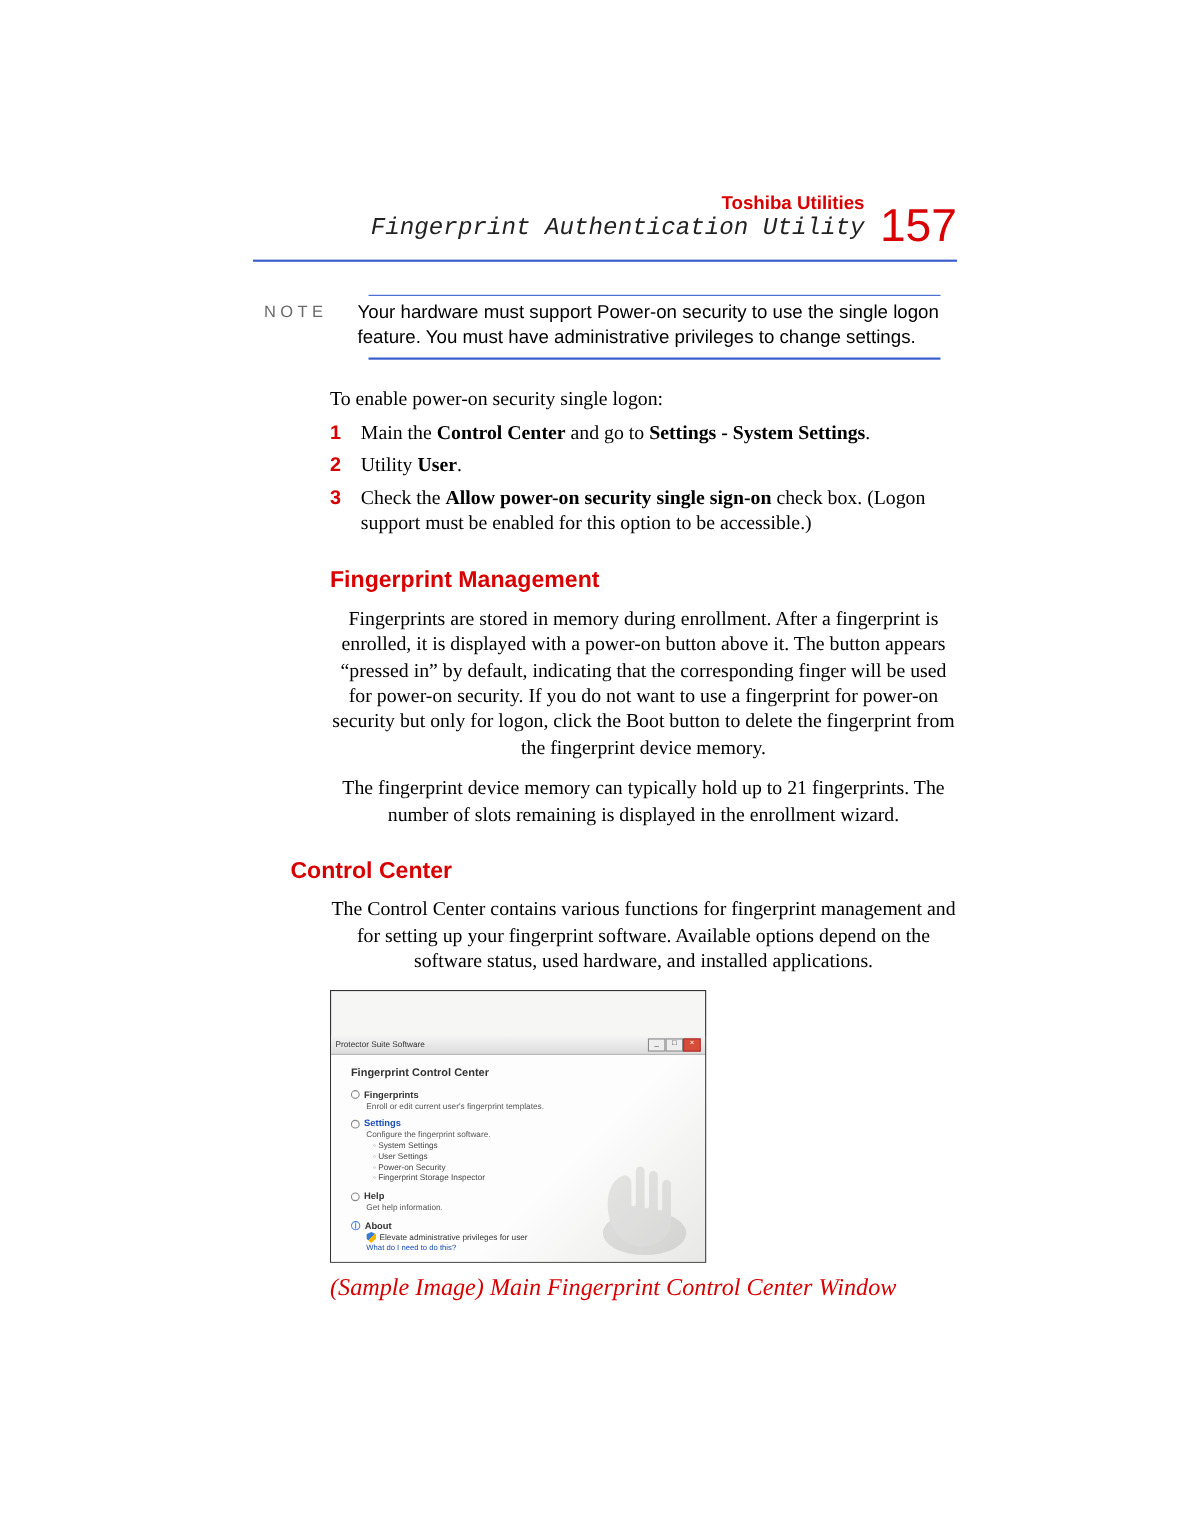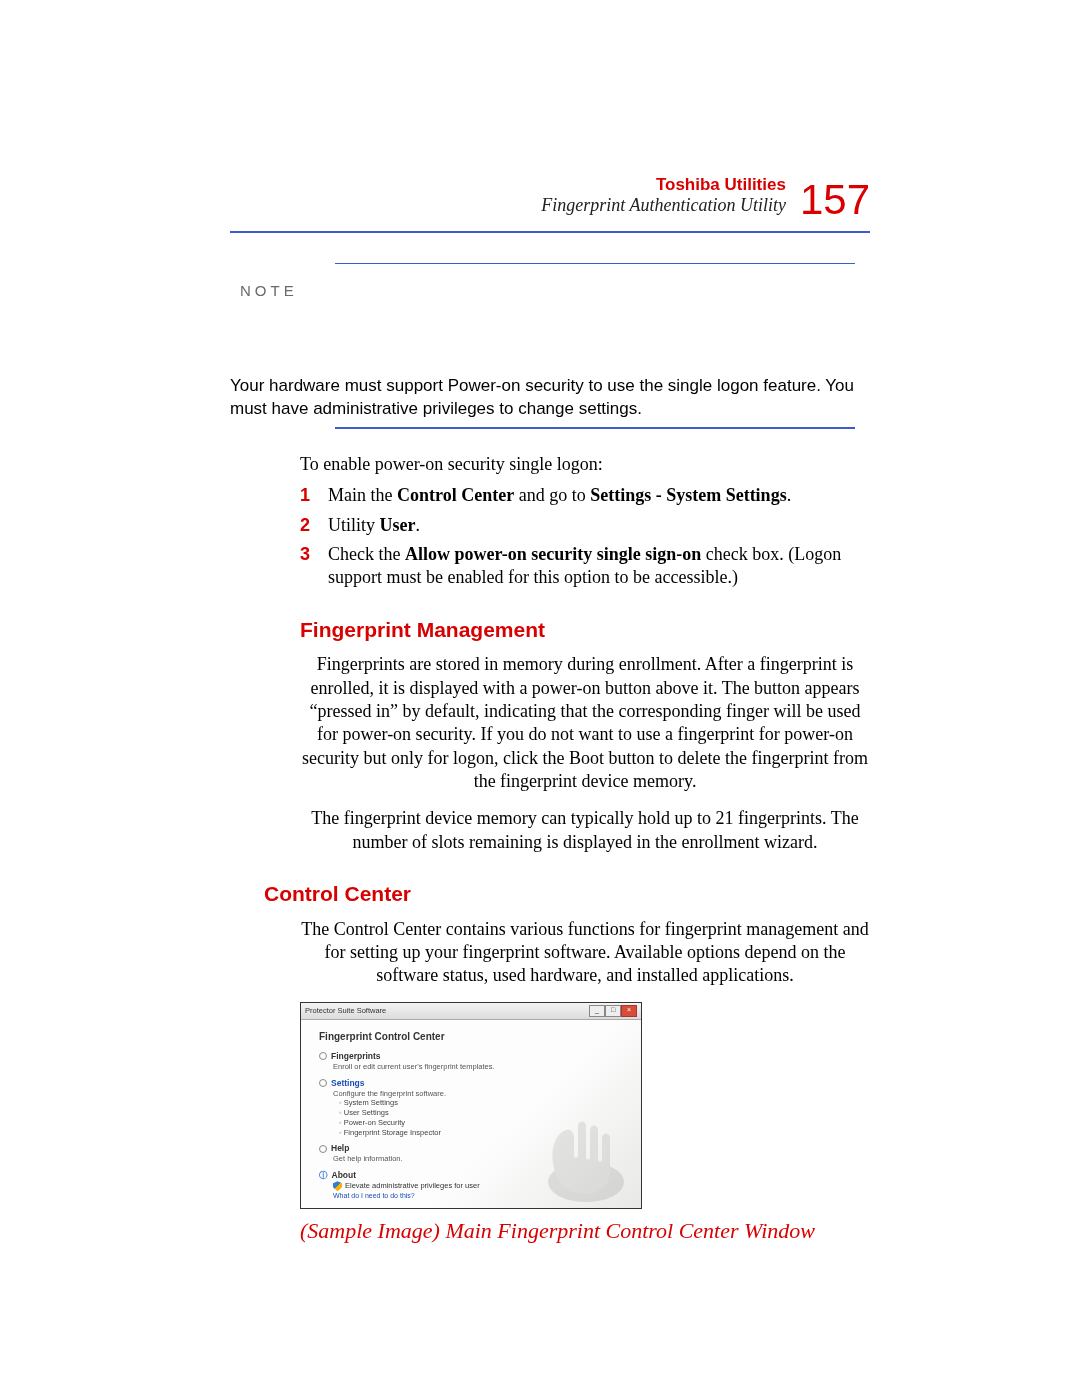--- a/index.html
+++ b/index.html
@@ -30,22 +30,22 @@
     padding-bottom: 4px;
   }
   .chapter-name {
     color: #d80000;
     font-family: Arial, Helvetica, sans-serif;
     font-weight: bold;
     font-size: 17px;
   }
   .section-name {
     font-style: italic;
-    font-family: Liberation Serif, serif;
-    font-size: 18px;
+    font-family: Liberation Mono, monospace;
+    font-size: 22px;
     color: #222;
   }
   .page-number {
     font-family: Arial, Helvetica, sans-serif;
     color: #d80000;
     font-size: 42px;
     font-weight: 400;
     line-height: 1;
   }
   .blue-rule {
@@ -133,20 +133,21 @@
     position: relative;
   }
   .sc-titlebar {
     display: flex;
     justify-content: space-between;
     align-items: center;
     background: linear-gradient(#f4f4f4,#dcdcdc);
     border-bottom: 1px solid #aaa;
     padding: 2px 4px;
     font-size: 7.5px;
+    margin-top: 41px;
   }
   .sc-titlebar .win-btns {
     display: flex;
     gap: 0;
   }
   .win-btn {
     width: 14px;
     height: 10px;
     border: 1px solid #888;
     font-size: 7px;
@@ -240,21 +241,21 @@
     <div class="header-text">
       <div class="chapter-name">Toshiba Utilities</div>
       <div class="section-name">Fingerprint Authentication Utility</div>
     </div>
     <div class="page-number">157</div>
   </div>
 
   <div class="blue-rule"></div>
 
   <div class="blue-rule thin"></div>
-  <div class="note-row" style="margin-top:16px;flex-direction:column;">
+  <div class="note-row" style="margin-top:4px;">
     <div class="note-label">NOTE</div>
     <div class="note-text">Your hardware must support Power-on security to use the single logon feature. You must have administrative privileges to change settings.</div>
   </div>
   <div class="blue-rule thin"></div>
 
   <div class="content">
     <div class="intro-line">To enable power-on security single logon:</div>
 
     <div class="steps">
       <div class="step">

